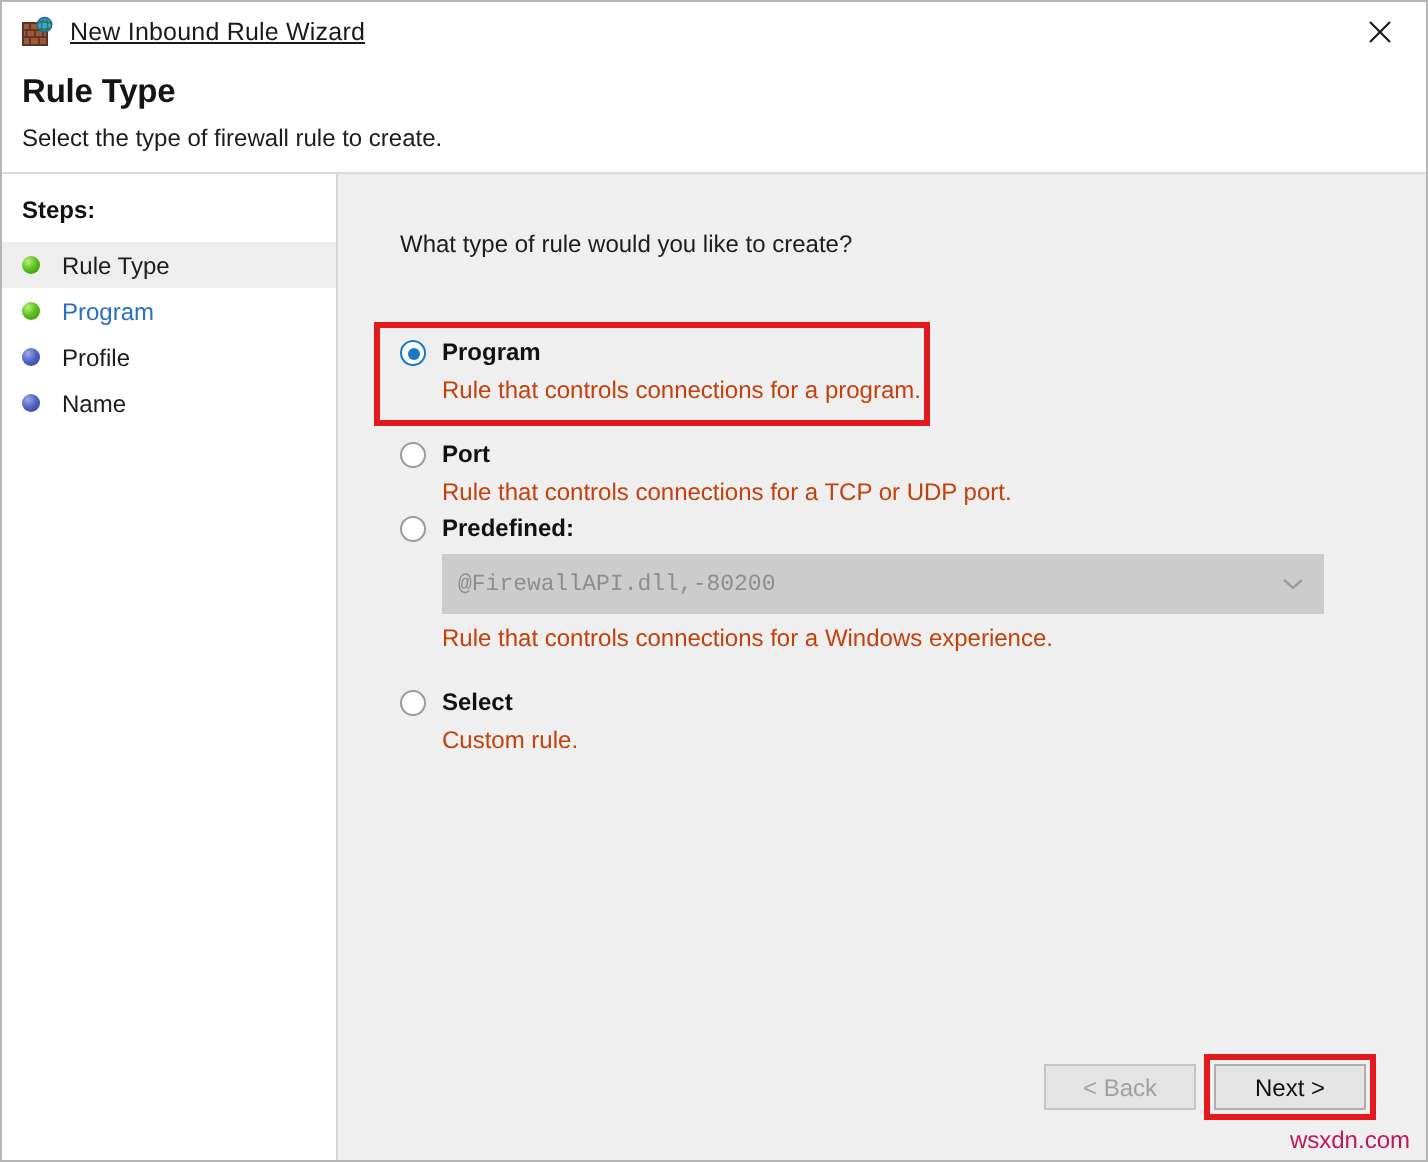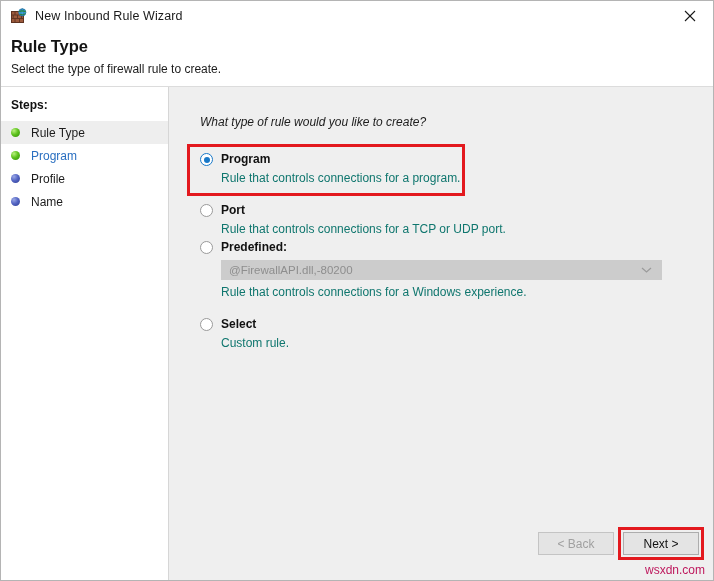--- a/index.html
+++ b/index.html
@@ -40,20 +40,21 @@
     height: 16px;
     margin-left: 10px;
     margin-right: 8px;
     flex: 0 0 auto;
     position: relative;
   }
   #title-text {
     font-size: 12.5px;
     color: #1a1a1a;
     letter-spacing: 0.1px;
+    text-decoration: underline;
   }
   #close-button {
     position: absolute;
     right: 0;
     top: 0;
     width: 46px;
     height: 29px;
     display: flex;
     align-items: center;
     justify-content: center;
@@ -138,22 +139,21 @@
     flex: 1 1 auto;
     background: #efefef;
     position: relative;
     padding-left: 31px;
     padding-top: 28px;
     box-sizing: border-box;
   }
   #question {
     font-size: 12px;
     color: #1c1c1c;
-    margin-bottom: 23px;
-    font-style: italic;
+    margin-bottom: 40px;
   }
 
   .option-block {
     position: relative;
     margin-bottom: 9px;
   }
   .option-row {
     display: flex;
     align-items: flex-start;
     cursor: default;
@@ -186,21 +186,21 @@
     background: #1878c8;
   }
   .option-title {
     font-size: 12px;
     font-weight: bold;
     color: #111111;
     line-height: 14px;
   }
   .option-desc {
     font-size: 12px;
-    color: #0f766e;
+    color: #c2410c;
     margin-left: 21px;
     margin-top: 5px;
   }
 
   
   #program-highlight {
     position: absolute;
     left: -13px;
     top: -8px;
     width: 278px;
@@ -209,28 +209,29 @@
     box-sizing: border-box;
     background: transparent;
     pointer-events: none;
   }
 
   
   #predefined-combo {
     margin-left: 21px;
     margin-top: 6px;
     width: 441px;
-    height: 20px;
+    height: 30px;
     background: #cccccc;
     border: 1px solid #cccccc;
     box-sizing: border-box;
     display: flex;
     align-items: center;
     position: relative;
     cursor: default;
+    font-family: Liberation Mono, monospace;
   }
   #predefined-combo-value {
     font-size: 11.5px;
     color: #8e8e8e;
     padding-left: 7px;
   }
   #combo-arrow {
     position: absolute;
     right: 9px;
     top: 50%;
@@ -239,21 +240,21 @@
   }
 
   
   #footer {
     height: 76px;
     min-height: 76px;
     background: #efefef;
     display: flex;
     align-items: flex-start;
     justify-content: flex-end;
-    padding-right: 14px;
+    padding-right: 30px;
     padding-top: 28px;
     box-sizing: border-box;
     position: relative;
   }
   .btn {
     width: 76px;
     height: 23px;
     font-size: 12px;
     font-family: "Liberation Sans", sans-serif;
     background: #e4e4e4;

